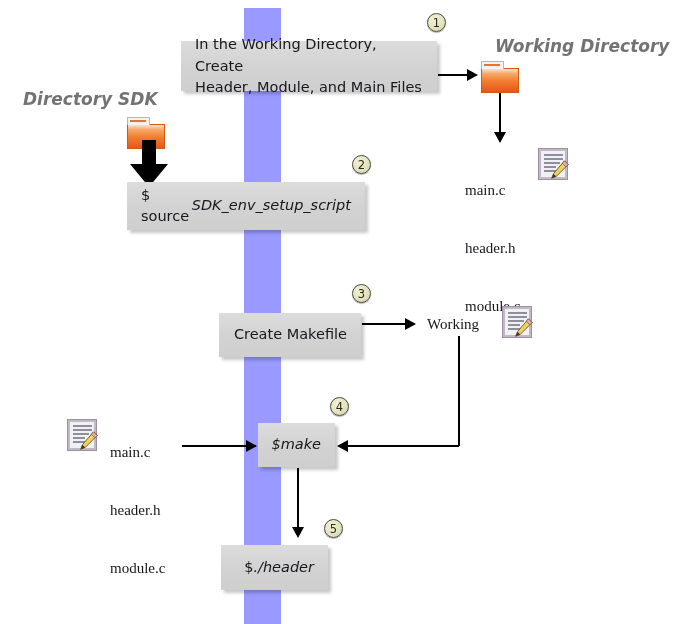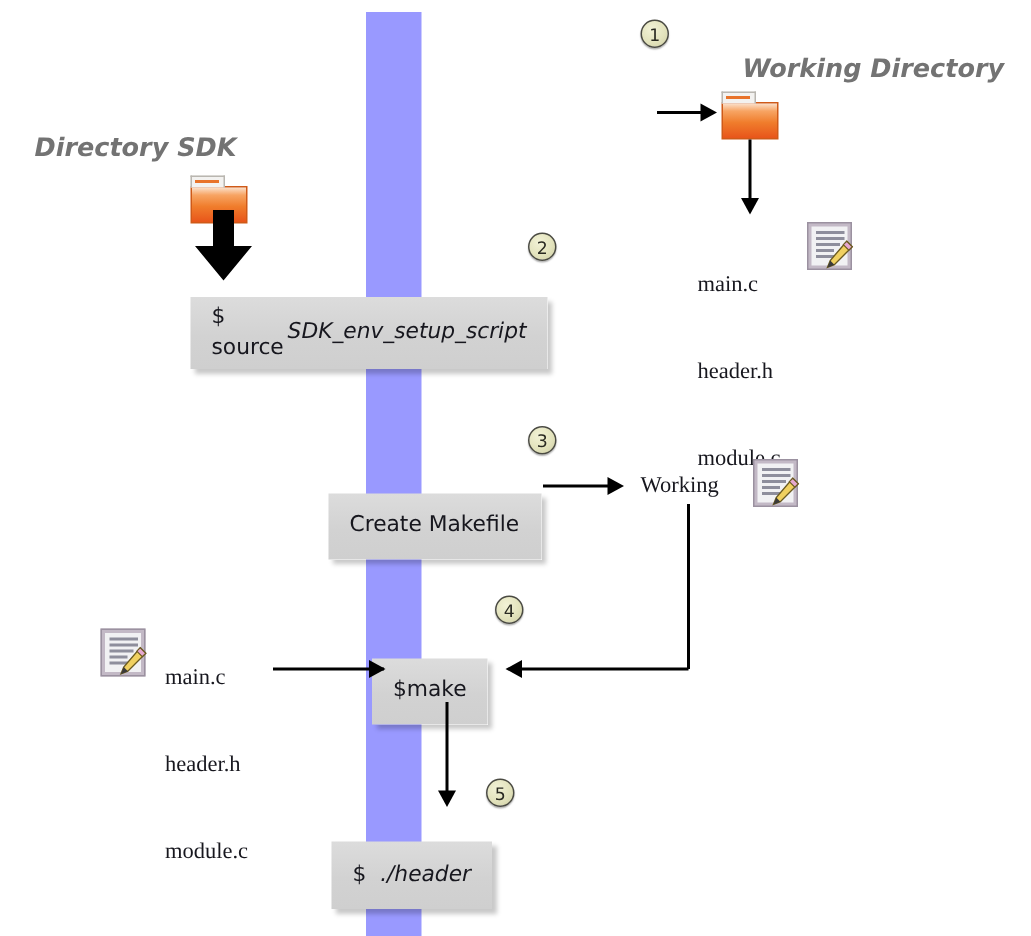--- a/index.html
+++ b/index.html
@@ -29,21 +29,21 @@
     box-shadow: 3px 3px 3px rgba(0,0,0,0.22);
     display: flex;
     align-items: center;
     justify-content: flex-start;
     color: #17171e;
     font-size: 14.5px;
     line-height: 1.45;
     box-sizing: border-box;
     padding: 0 14px;
   }
-  .pbox.center { justify-content: space-between; margin-top: 16px; }
+  .pbox.center { justify-content: flex-end; }
   .pbox .ital { font-style: italic; }
   
   .label {
     position: absolute;
     color: #17171e;
     font-size: 15px;
     line-height: 1.28;
     white-space: pre;
     font-family: Liberation Serif, serif;
   }
@@ -161,20 +161,26 @@
 </style>
 </head>
 <body>
 
 <div id="canvas">
 
   <div class="band" style="left:244px; top:8px; width:37px; height:616px;"></div>
 
   <div class="badge" style="left:427px; top:13px;">1</div>
 
+  <div class="pbox" style="left:181px; top:41px; width:256px; height:50px;">
+    <div style="width:100%;">
+      <div>In the Working Directory, Create</div>
+      <div>Header, Module, and Main Files</div>
+    </div>
+  </div>
 
   <div class="hline" style="left:438px; top:74px; width:34px;"></div>
   <div class="arrowhead ah-right" style="left:467px; top:69px;"></div>
 
   <div class="title-label" style="left:495px; top:36px;">Working Directory</div>
 
   <div class="folder" style="left:481px; top:61px;">
     <div class="body"></div>
     <div class="tab"></div>
     <div class="tabline"></div>
@@ -248,21 +254,21 @@
       </svg>
     </div>
   </div>
 
   <div class="vline" style="left:458px; top:336px; height:110px;"></div>
   <div class="hline" style="left:346px; top:445px; width:113px;"></div>
   <div class="arrowhead ah-left" style="left:337px; top:440px;"></div>
 
   <div class="badge" style="left:330px; top:397px;">4</div>
 
-  <div class="pbox center" style="left:248px; top:423px; width:77px; height:44px;">
+  <div class="pbox center" style="left:258px; top:423px; width:77px; height:44px;font-style:italic;">
     <span>$make</span>
   </div>
 
   <div class="notepad" style="left:67px; top:419px;">
     <div class="paper">
       <div class="ln" style="top:3px;  width:19px;"></div>
       <div class="ln" style="top:7px;  width:19px;"></div>
       <div class="ln" style="top:11px; width:16px;"></div>
       <div class="ln" style="top:15px; width:12px;"></div>
       <div class="ln" style="top:19px; width:14px;"></div>

